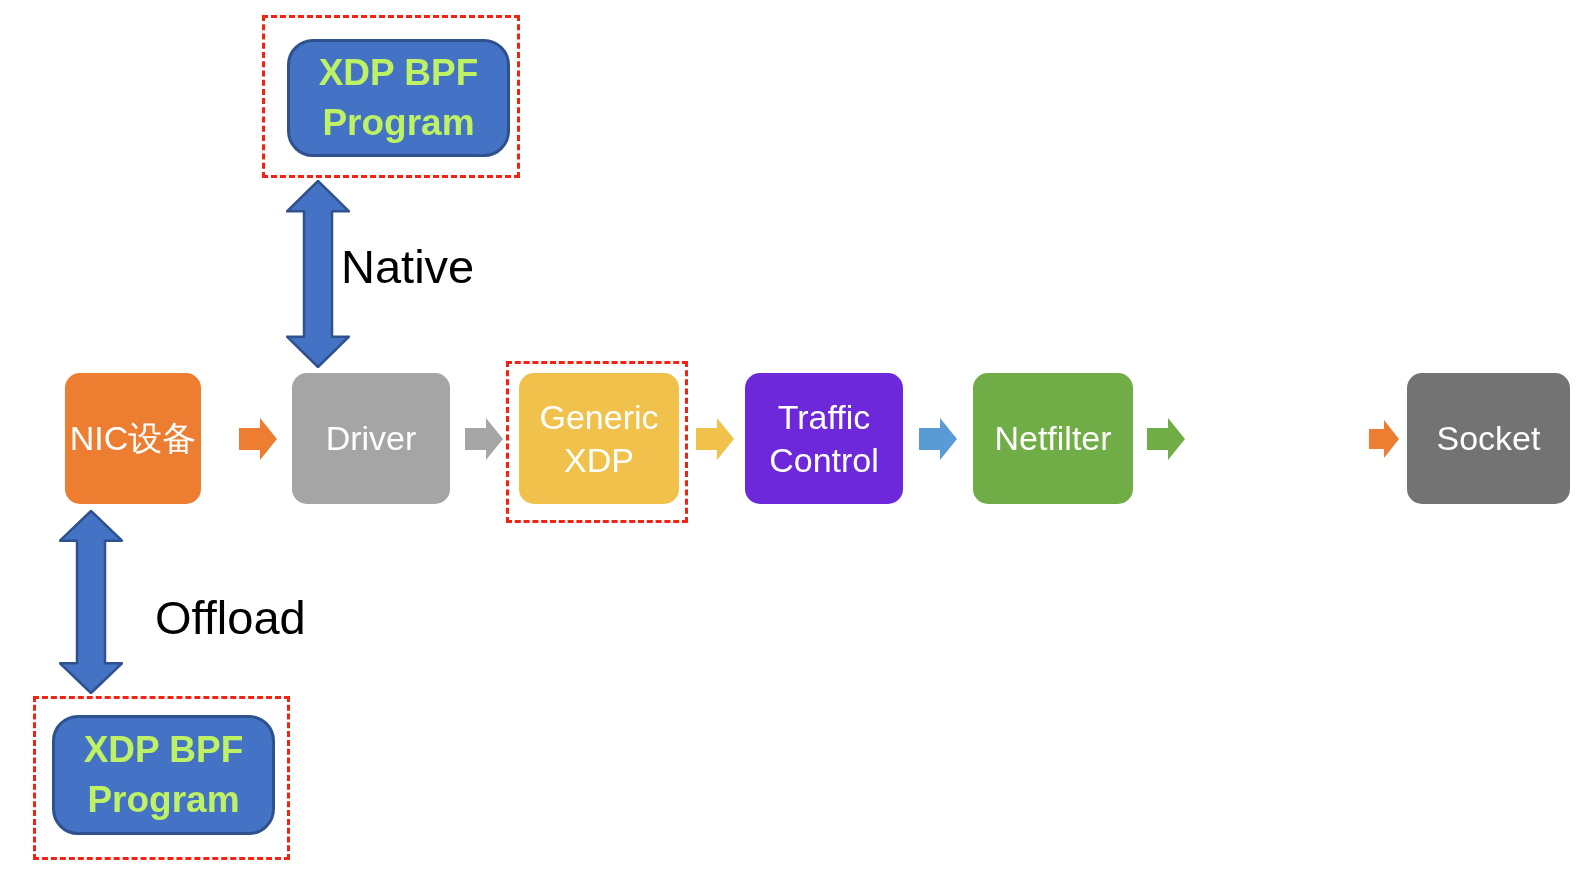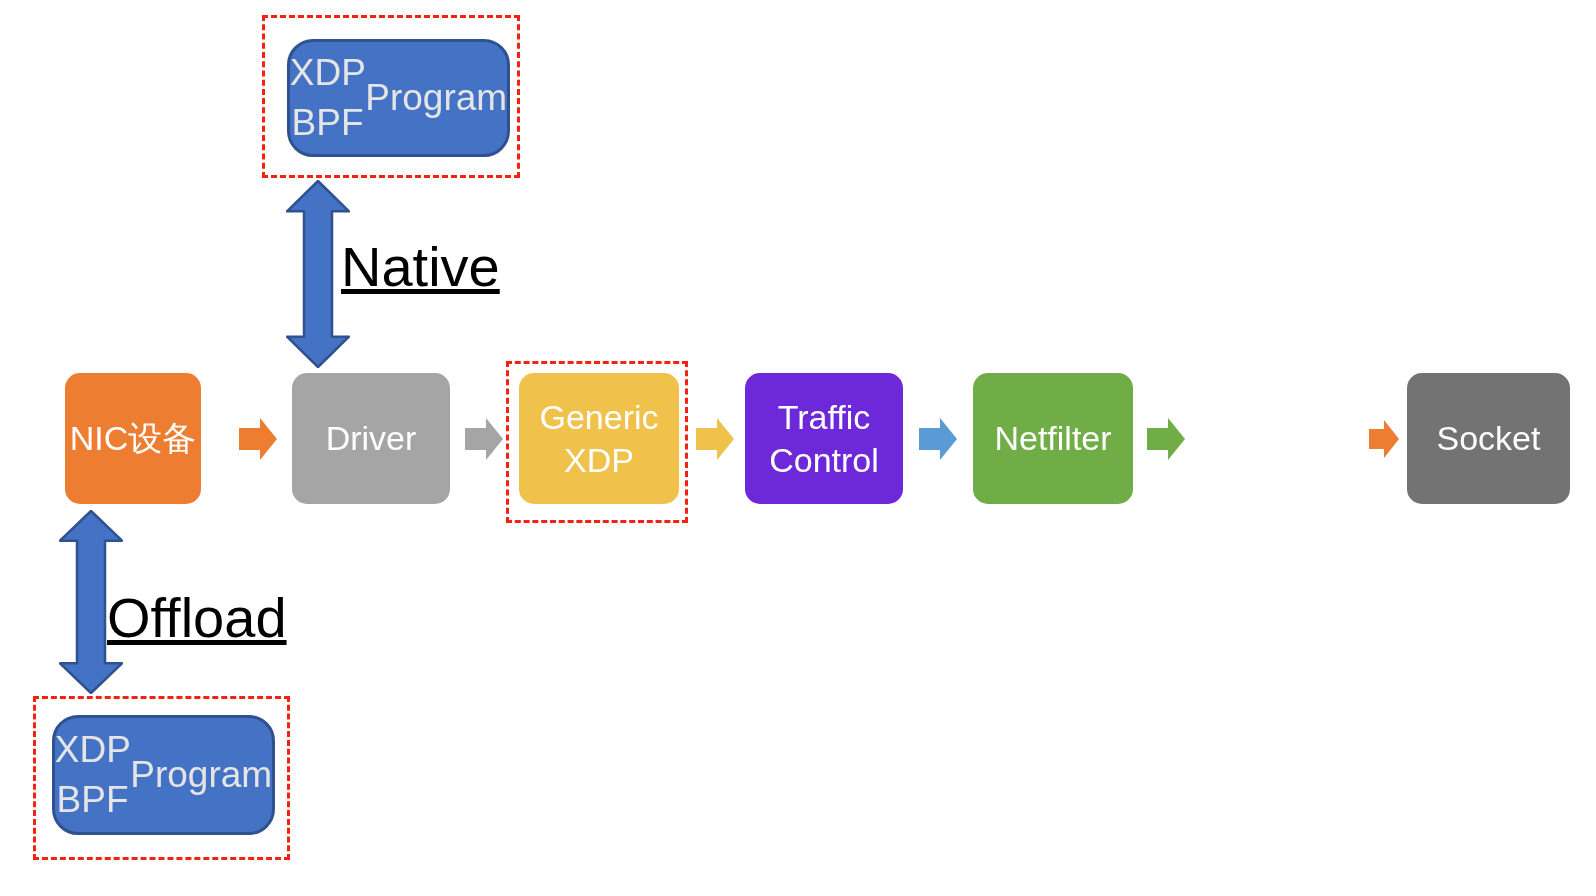--- a/index.html
+++ b/index.html
@@ -36,27 +36,28 @@
     border: 3px dashed #f42311;
     background: transparent;
   }
 
   
   .program {
     position: absolute;
     border-radius: 26px;
     border: 3px solid #2F528F;
     display: flex;
-    flex-direction: row;
+    flex-direction: column;
     align-items: center;
     justify-content: center;
-    color: #e5e5e5;
+    color: #bef264;
     font-size: 37px;
     line-height: 50px;
     text-align: center;
+    font-weight: bold;
   }
 
   
   .barrow { position: absolute; top: 418px; width: 38px; height: 42px; }
   .barrow .shaft { position: absolute; left: 0; top: 10px; width: 21px; height: 22px; }
   .barrow .head {
     position: absolute; left: 21px; top: 0; width: 0; height: 0;
     border-top: 21px solid transparent;
     border-bottom: 21px solid transparent;
     border-left-width: 17px; border-left-style: solid;
@@ -68,24 +69,23 @@
     border-top-width: 19px; border-bottom-width: 19px; border-left-width: 15px;
   }
 
   
   .varrow { position: absolute; }
 
   
   .vlabel {
     position: absolute;
     color: #000000;
-    font-size: 56px;
+    font-size: 47px;
     line-height: 48px;
     white-space: nowrap;
-    text-decoration: underline;
   }
 </style>
 </head>
 <body>
 
 <div class="canvas">
 
   <div class="dashed" style="left: 262px; top: 15px; width: 258px; height: 163px; border-color: rgb(244, 35, 17);"></div>
   <div class="program" style="left: 287px; top: 39px; width: 223px; height: 118px; background-color: rgb(68, 114, 196); border-color: rgb(47, 82, 143);">
     <span>XDP BPF</span>
@@ -93,21 +93,21 @@
   </div>
 
   <svg class="varrow" style="left:286px; top:180px;" width="64" height="188" viewBox="0 0 64 186" preserveAspectRatio="none">
     <polygon points="32,1 63,31 46,31 46,155 63,155 32,185 1,155 18,155 18,31 1,31" stroke-width="2.5" stroke-linejoin="round" style="fill: rgb(68, 114, 196); stroke: rgb(47, 82, 143);"></polygon>
   </svg>
   <div class="vlabel" style="left:341px; top:243px;">Native</div>
 
   <svg class="varrow" style="left:59px; top:510px;" width="64" height="184" viewBox="0 0 64 186" preserveAspectRatio="none">
     <polygon points="32,1 63,31 46,31 46,155 63,155 32,185 1,155 18,155 18,31 1,31" stroke-width="2.5" stroke-linejoin="round" style="fill: rgb(68, 114, 196); stroke: rgb(47, 82, 143);"></polygon>
   </svg>
-  <div class="vlabel" style="left:107px; top:594px;">Offload</div>
+  <div class="vlabel" style="left:107px; top:594px;padding-left:48px;">Offload</div>
 
   <div class="dashed" style="left: 33px; top: 696px; width: 257px; height: 164px; border-color: rgb(244, 35, 17);"></div>
   <div class="program" style="left: 52px; top: 715px; width: 223px; height: 120px; background-color: rgb(68, 114, 196); border-color: rgb(47, 82, 143);">
     <span>XDP BPF</span>
     <span>Program</span>
   </div>
 
   <div class="dashed" style="left: 506px; top: 361px; width: 182px; height: 162px; border-color: rgb(244, 35, 17);"></div>
 
   <div class="node" style="left: 65px; width: 136px; background-color: rgb(237, 125, 49);">

